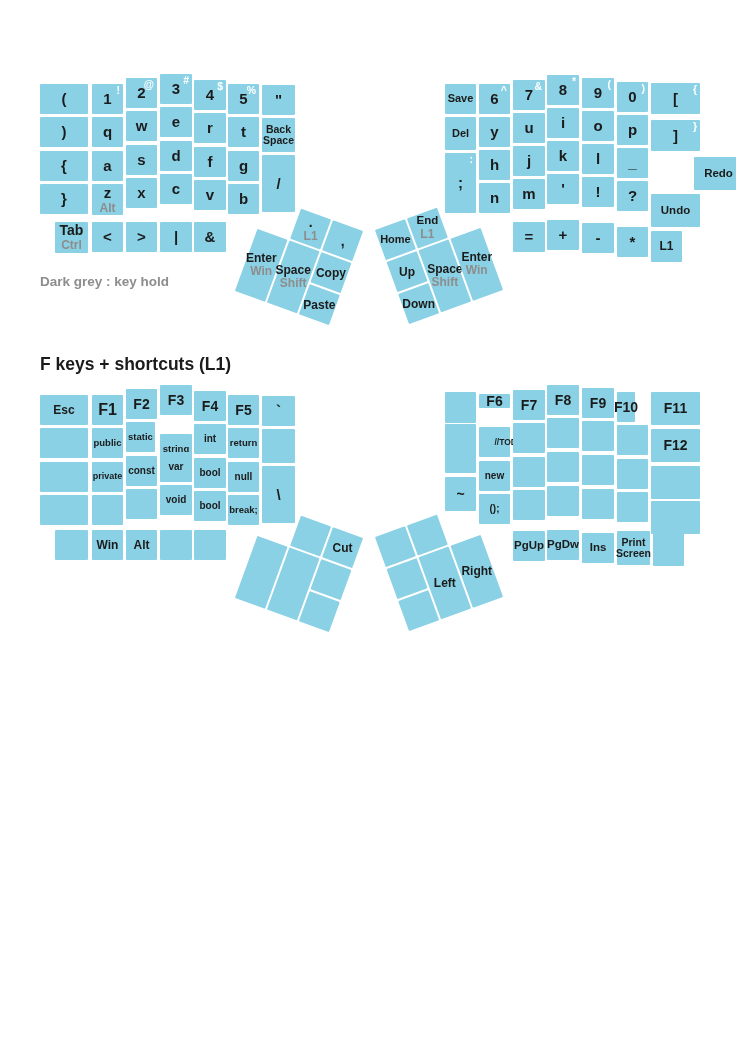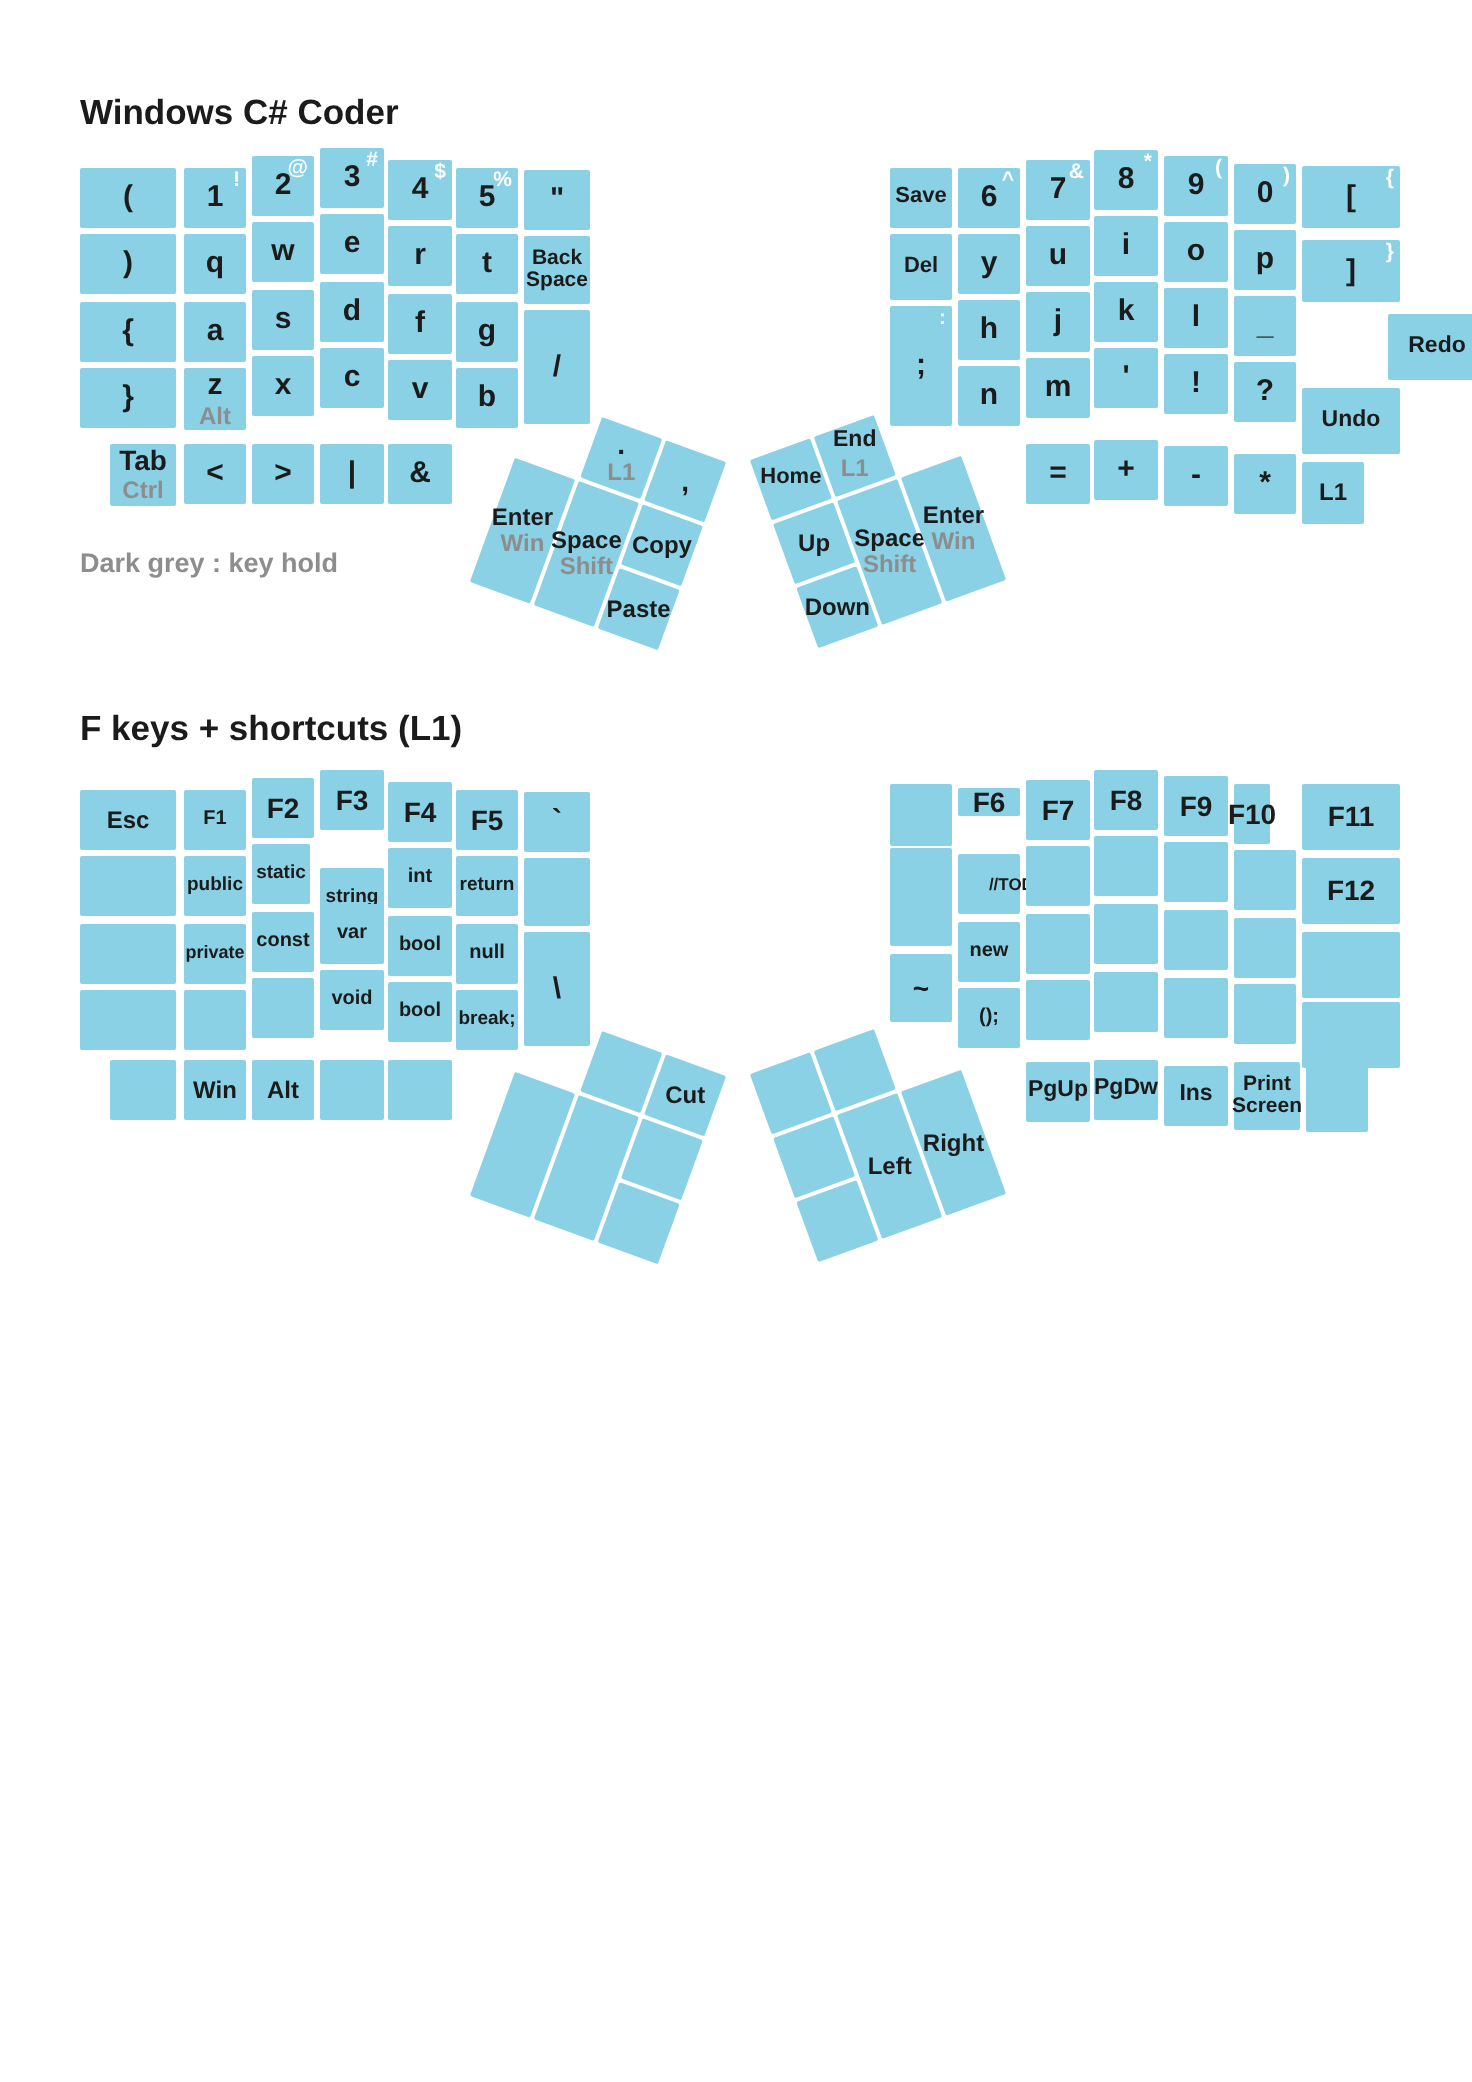--- a/index.html
+++ b/index.html
@@ -19,21 +19,20 @@
   .kc{position:absolute;left:0;top:0;width:100%;height:100%;
       display:flex;flex-direction:column;align-items:center;justify-content:center;
       color:#1b1b1b;text-align:center;}
   .kc .sub{color:#8d8d8d;font-size:12px;line-height:1.05;margin-top:1px;}
   .kc .lbl{line-height:1.04;white-space:pre-line;}
 </style>
 </head>
 <body>
 
 <div class="stage">
-  <div class="title">Windows C# Coder</div>
   <div class="note">Dark grey : key hold</div>
   <div class="section2">F keys + shortcuts (L1)</div>
   <div id="boards">
       <div>
         <div class="key" style="left: 40px; top: 84px; width: 48px; height: 30px;">
           <span class="lbl" style="font-size: 15px;">(</span>
         </div>
         <div class="key" style="left: 92px; top: 84px; width: 31px; height: 30px;">
           <span class="lbl" style="font-size: 15px;">1</span>
           <span class="sh">!</span>
@@ -240,21 +239,21 @@
         </div>
         <div class="key" style="left: 651px; top: 231px; width: 31px; height: 31px;">
           <span class="lbl" style="font-size: 12px;">L1</span>
         </div>
       </div>
       <div>
         <div class="key" style="left: 40px; top: 395px; width: 48px; height: 30px;">
           <span class="lbl" style="font-size: 12px;">Esc</span>
         </div>
         <div class="key" style="left: 92px; top: 395px; width: 31px; height: 30px;">
-          <span class="lbl" style="font-size: 10px;">F1</span>
+          <span class="lbl" style="font-size: 16px;">F1</span>
         </div>
         <div class="key" style="left: 126px; top: 389px; width: 31px; height: 30px;">
           <span class="lbl" style="font-size: 14px;">F2</span>
         </div>
         <div class="key" style="left: 160px; top: 385px; width: 32px; height: 30px;">
           <span class="lbl" style="font-size: 14px;">F3</span>
         </div>
         <div class="key" style="left: 194px; top: 391px; width: 32px; height: 30px;">
           <span class="lbl" style="font-size: 14px;">F4</span>
         </div>

